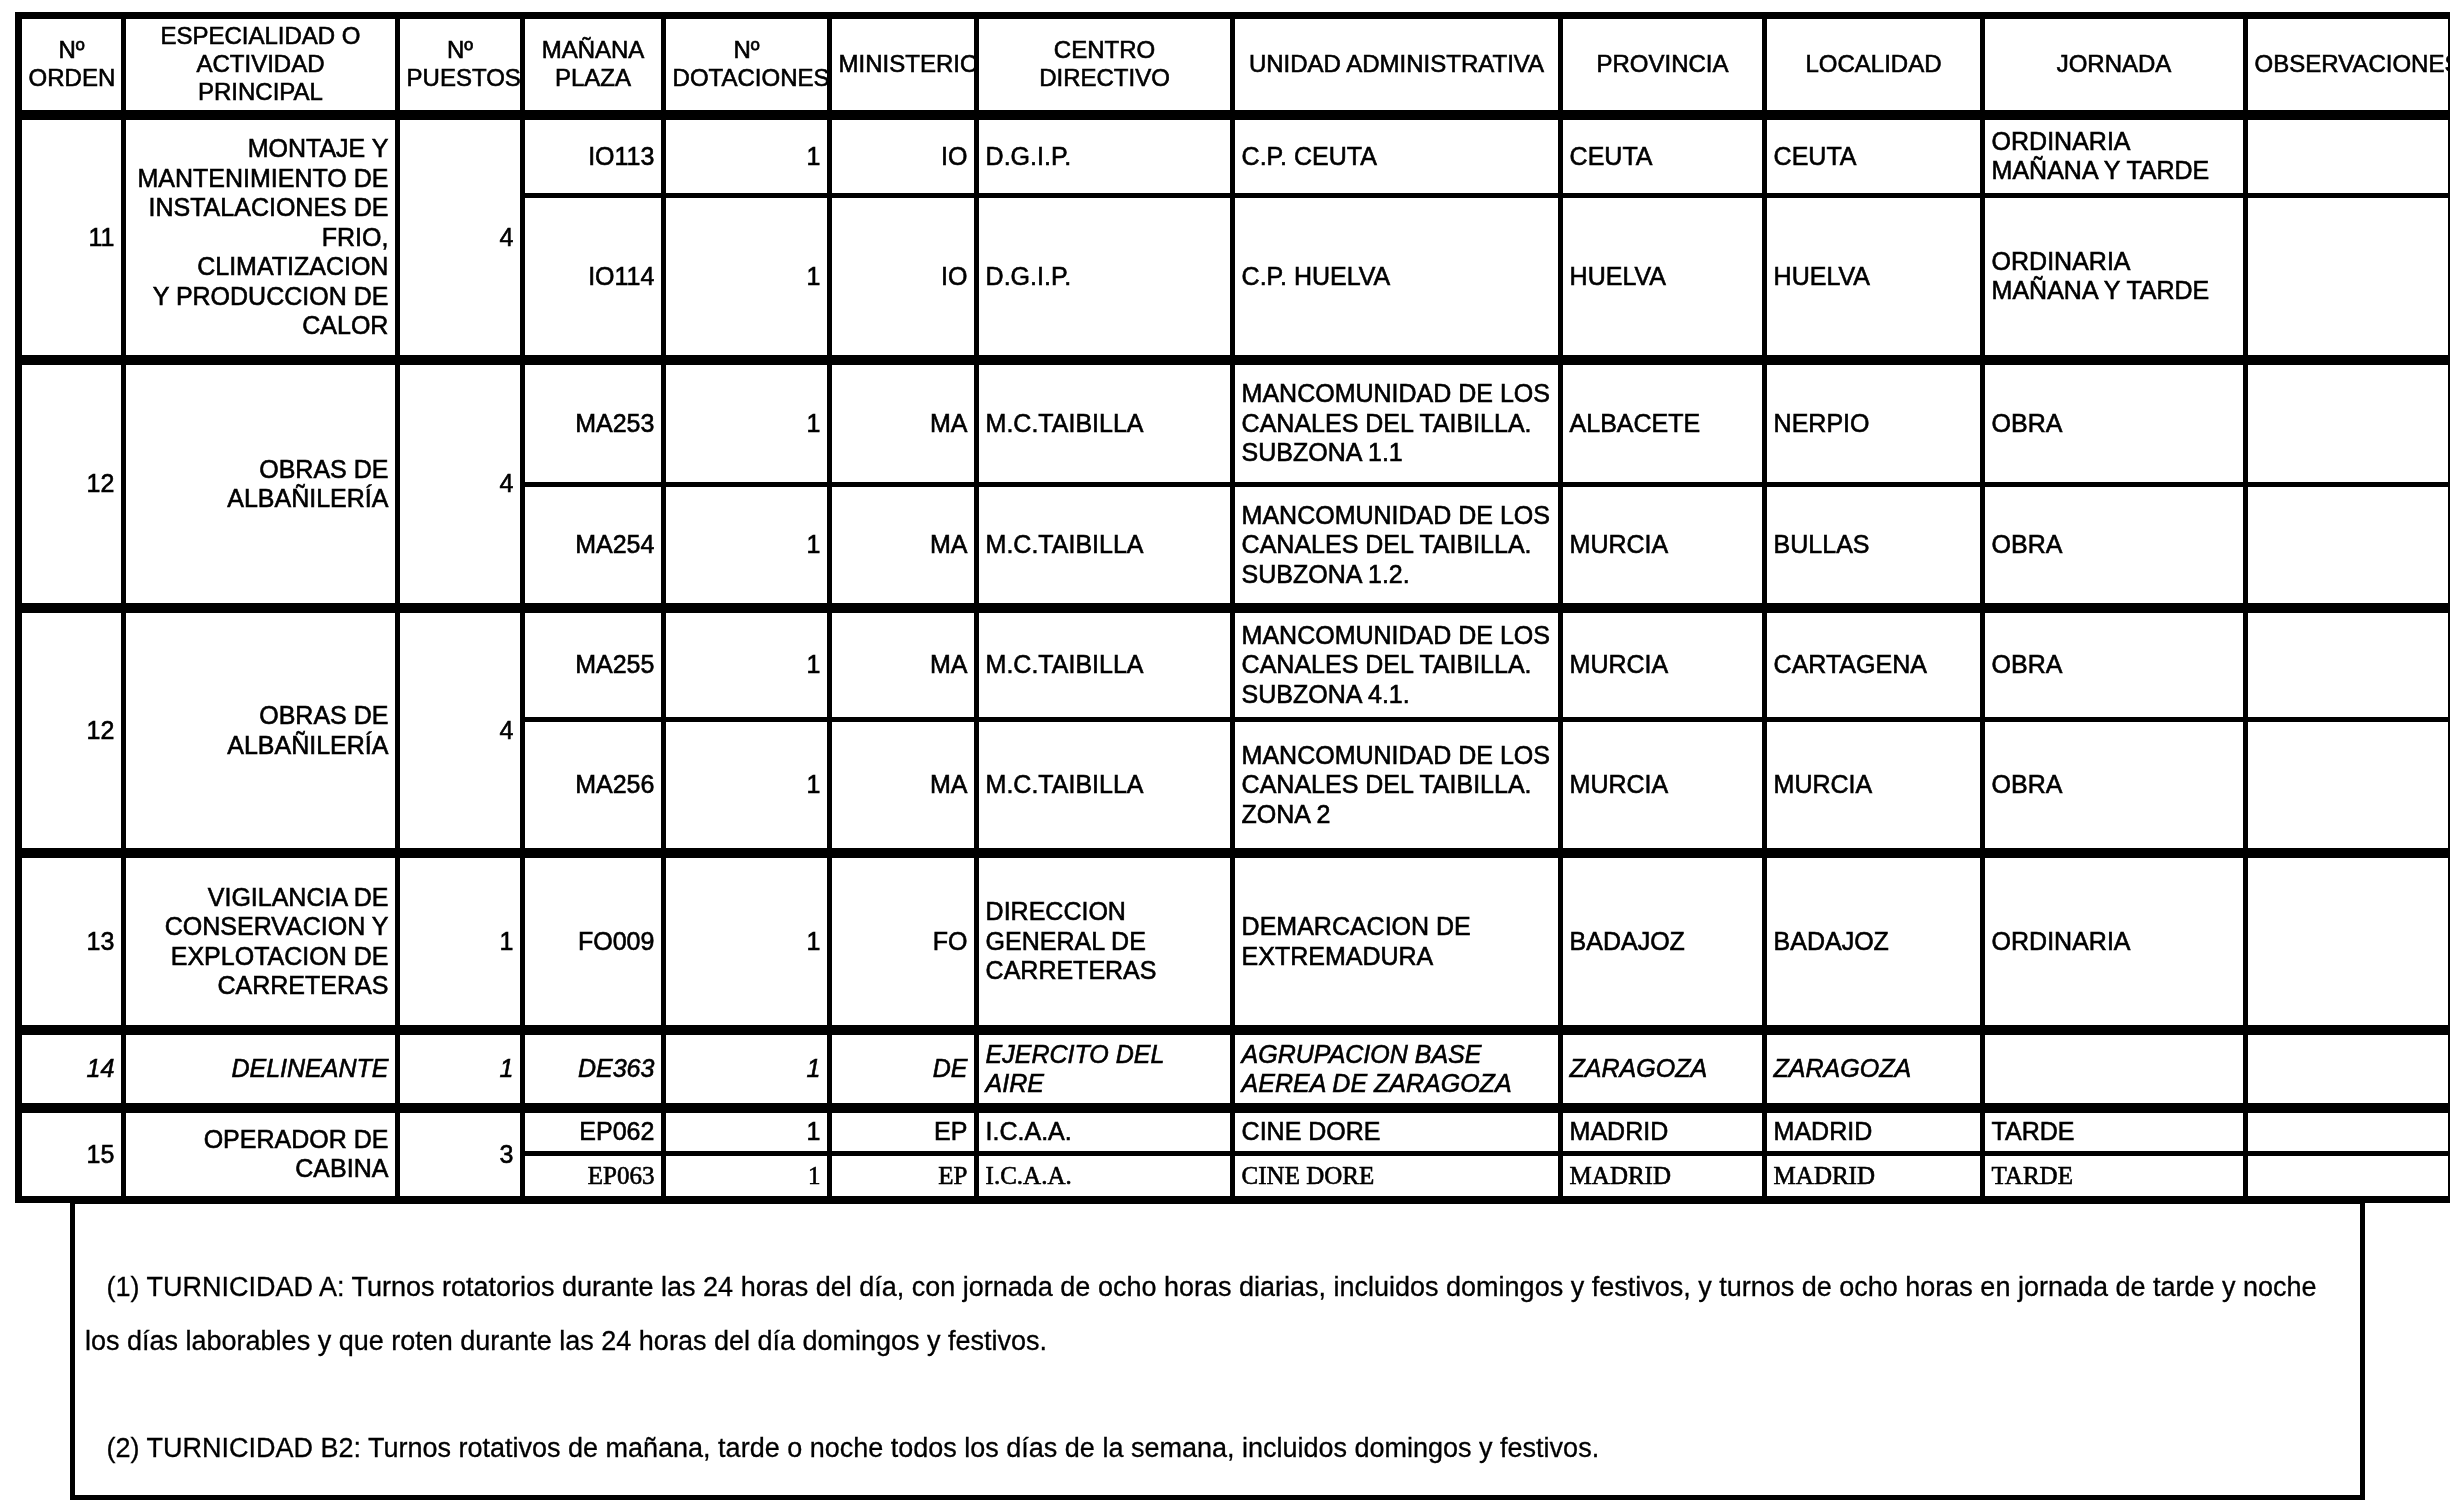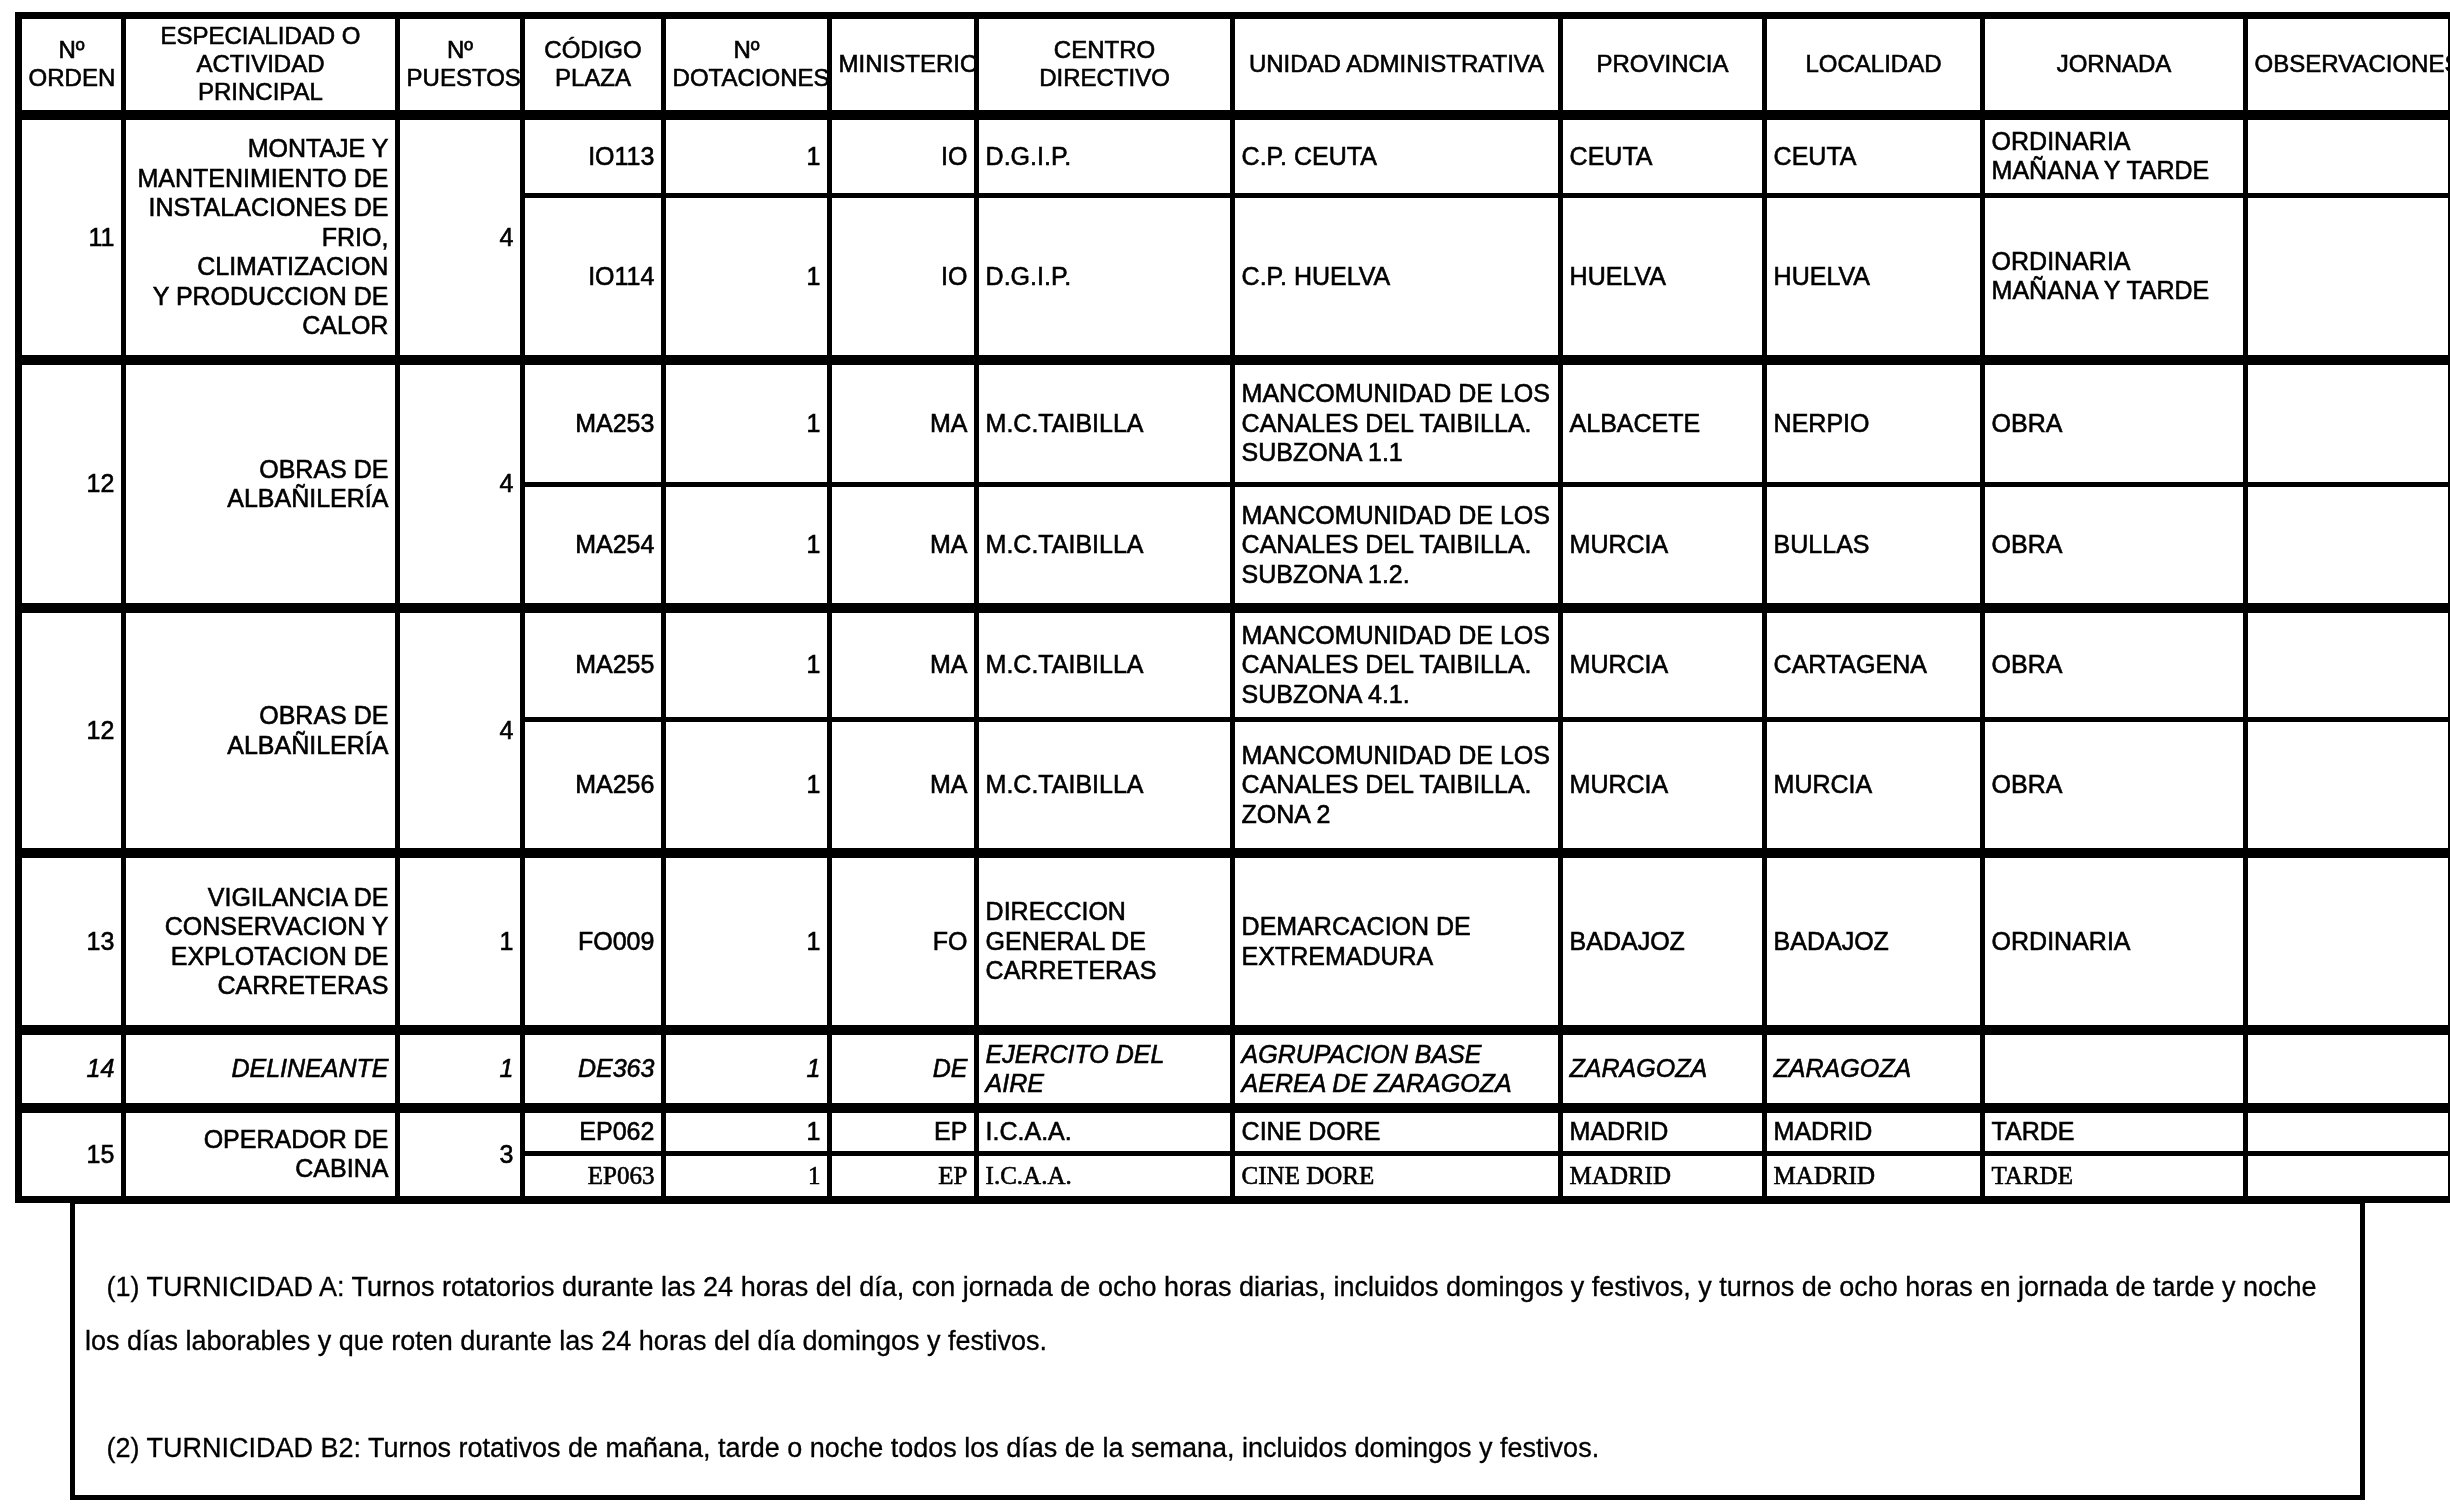--- a/index.html
+++ b/index.html
@@ -87,21 +87,21 @@
       <col style="width:206px">
     </colgroup>
     <thead>
       <tr style="height:91px">
         <th>Nº
 ORDEN</th>
         <th>ESPECIALIDAD O
 ACTIVIDAD PRINCIPAL</th>
         <th>Nº
 PUESTOS</th>
-        <th>CÓDIGO
+        <th>MAÑANA
 PLAZA</th>
         <th>Nº
 DOTACIONES</th>
         <th>MINISTERIO</th>
         <th>CENTRO DIRECTIVO</th>
         <th>UNIDAD ADMINISTRATIVA</th>
         <th>PROVINCIA</th>
         <th>LOCALIDAD</th>
         <th>JORNADA</th>
         <th>OBSERVACIONES</th>

